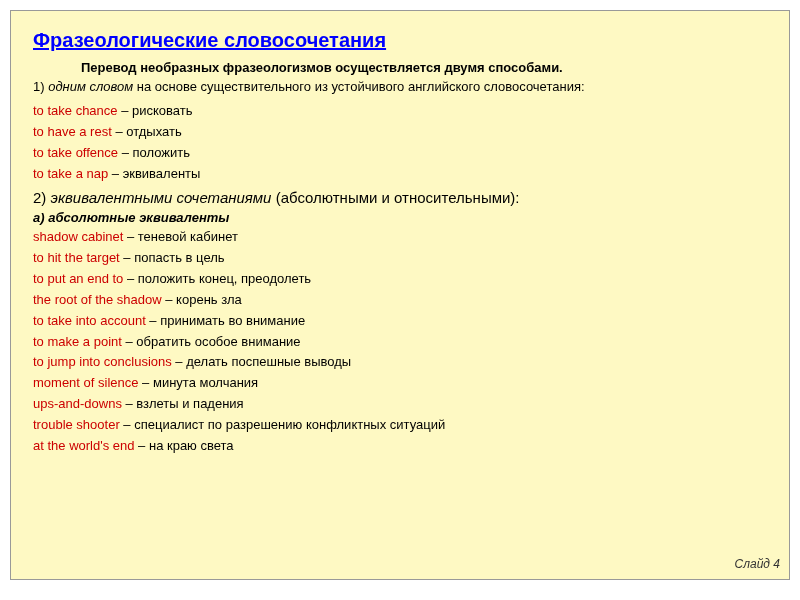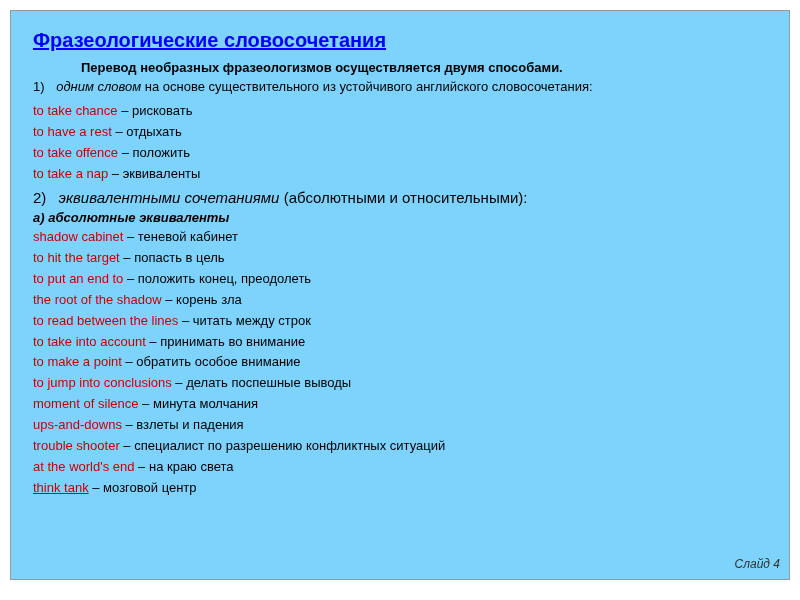--- a/index.html
+++ b/index.html
@@ -12,40 +12,40 @@
       color: #000;
       overflow: hidden;
     }
     .slide {
       width: 780px;
       min-height: 570px;
       margin: 10px auto;
       border: 1px solid #999;
       padding: 18px 22px 10px 22px;
       position: relative;
-      background: #7dd3fc;
+      background: #fef9c3;
     }
     .title {
       font-size: 20px;
       font-weight: bold;
       color: #00f;
       text-decoration: underline;
       margin-bottom: 8px;
     }
     .subtitle {
       font-size: 13px;
       font-weight: bold;
       margin-bottom: 4px;
       padding-left: 48px;
     }
     .intro {
       font-size: 13px;
       margin-bottom: 8px;
     }
-    .italic { font-style: italic; margin-left: 8px; }
+    .italic { font-style: italic; }
     .phrase-line {
       margin: 2px 0;
       font-size: 13px;
       line-height: 1.45;
     }
     .red { color: #c00; }
     .section-label {
       margin-top: 8px;
       margin-bottom: 4px;
       font-size: 15px;
@@ -106,23 +106,20 @@
     </div>
     <div class="phrase-line">
       <span class="red">to hit the target</span><span> – попасть в цель</span>
     </div>
     <div class="phrase-line">
       <span class="red">to put an end to</span><span> – положить конец, преодолеть</span>
     </div>
     <div class="phrase-line">
       <span class="red">the root of the shadow</span><span> – корень зла</span>
     </div>
-    <div class="phrase-line">
-      <span class="red">to read between the lines</span><span> – читать между строк</span>
-    </div>
   </div>
 
 
   <div>
     <div class="phrase-line">
       <span class="red">to take into account</span><span> – принимать во внимание</span>
     </div>
     <div class="phrase-line">
       <span class="red">to make a point</span><span> – обратить особое внимание</span>
     </div>
@@ -134,19 +131,16 @@
     </div>
     <div class="phrase-line">
       <span class="red">ups-and-downs</span><span> – взлеты и падения</span>
     </div>
     <div class="phrase-line">
       <span class="red">trouble shooter</span><span> – специалист по разрешению конфликтных ситуаций</span>
     </div>
     <div class="phrase-line">
       <span class="red">at the world's end</span><span> – на краю света</span>
     </div>
-    <div class="phrase-line">
-      <span class="red" style="text-decoration:underline;">think tank</span><span> – мозговой центр</span>
-    </div>
   </div>
 
   <div class="slide-number">Слайд 4</div>
 </div>
 
 </body></html>

